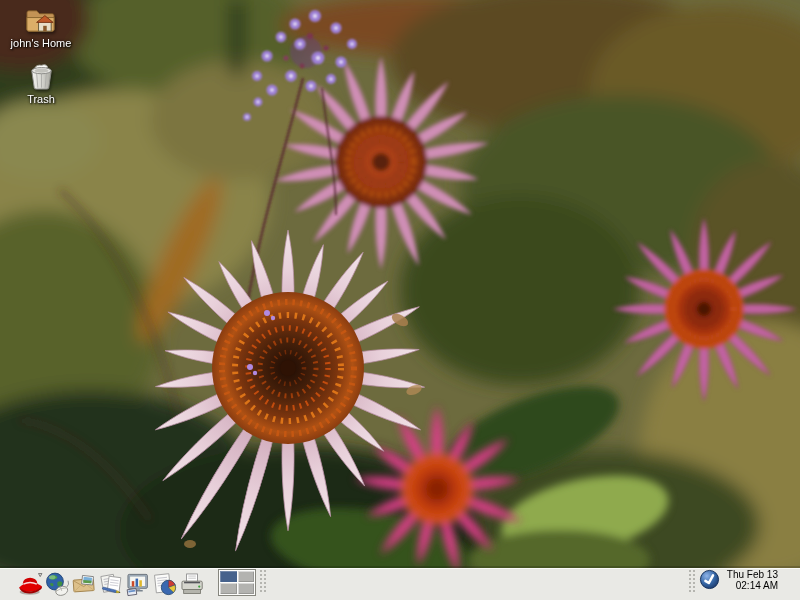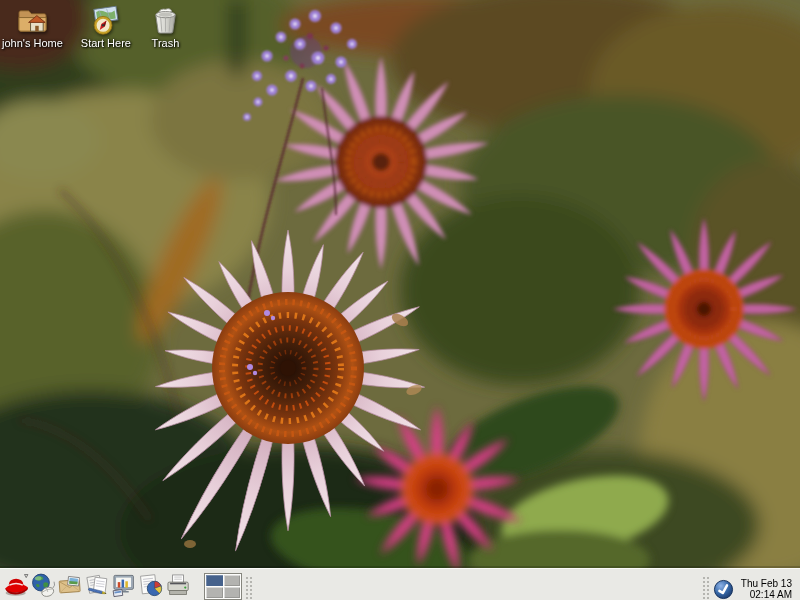--- a/index.html
+++ b/index.html
@@ -1,28 +1,28 @@
 <!DOCTYPE html>
 <html><head>
 <meta charset="utf-8">
 <style>
   html,body{margin:0;padding:0;background:#222;}
   #screen{position:relative;width:800px;height:600px;overflow:hidden;
           font-family:"Liberation Sans",sans-serif;background:#6d6b3e;}
   .desktop{position:absolute;left:0;top:0;width:800px;height:568px;overflow:hidden;}
   .wallpaper{position:absolute;left:0;top:0;width:800px;height:568px;display:block;}
   .desk-icons{position:absolute;top:3px;left:2px;width:78px;display:flex;
-              align-items:center;gap:18px;}
+              flex-direction:column;align-items:center;gap:10px;}
   .desk-icon{display:flex;flex-direction:column;align-items:center;cursor:pointer;}
   .desk-icon svg{width:33px;height:33px;filter:drop-shadow(1px 2px 1.5px rgba(0,0,0,.45));}
   .desk-label{font-size:11px;color:#fff;margin-top:1px;white-space:nowrap;
               text-shadow:1px 1px 2px #000,0 0 3px rgba(0,0,0,.85);}
   .panel{position:absolute;left:0;bottom:0;width:800px;height:32px;background:#e9e9e5;
          border-top:1px solid #fbfbf9;box-shadow:0 -2px 0 rgba(0,0,0,.18);
-         box-sizing:border-box;display:flex;align-items:flex-end;padding:0 3px;}
+         box-sizing:border-box;display:flex;align-items:flex-start;padding:0 17px;}
   .launchers{display:flex;align-items:center;}
   .launcher{width:27px;height:30px;border:none;background:transparent;padding:0;margin:0;
             display:flex;align-items:center;justify-content:center;cursor:pointer;}
   .launcher svg{width:27px;height:27px;}
   .ws{margin-left:12px;width:38px;height:27px;padding:1px;background:#fdfdfb;
       border:1px solid #86867e;box-sizing:border-box;display:grid;cursor:pointer;
       grid-template-columns:1fr 1fr;grid-template-rows:1fr 1fr;gap:1px;}
   .ws .cell{background:#b3b3b0;box-shadow:inset 1px 1px 0 rgba(255,255,255,.5),inset -1px -1px 0 rgba(0,0,0,.15);}
   .ws .cell.active{background:#46628c;box-shadow:inset 1px 1px 0 rgba(255,255,255,.25);}
   .handle{width:8px;height:24px;margin:0 3px;cursor:grab;
@@ -274,37 +274,20 @@
           <g transform="translate(13,12)">
             <rect x="2" y="7" width="13" height="10" fill="#e8dfc8" stroke="#6a5a3a"></rect>
             <path d="M0 8 L8.5 1 L17 8 Z" fill="#c05a28" stroke="#7a3818"></path>
             <rect x="6.8" y="11.5" width="3.6" height="5.5" fill="#8a5a2a"></rect>
           </g>
         </svg>
         <span class="desk-label">john's Home</span>
       </div>
       <div class="desk-icon">
         <svg viewBox="0 0 34 34">
-          <g transform="rotate(-8 17 13)">
-            <rect x="6" y="5" width="23" height="14" fill="#cfe0ee" stroke="#667788"></rect>
-            <path d="M8 8 Q13 6 17 9 Q22 12 27 9 L27 17.5 L8 17.5 Z" fill="#7db06a"></path>
-            <path d="M11 6 L13.5 18 M19 6 L21.5 18" stroke="#99aabb" opacity=".7" fill="none"></path>
-          </g>
-          <circle cx="14.5" cy="23" r="8" fill="#f2e9c8" stroke="#c8a22a" stroke-width="2.6"></circle>
-          <circle cx="14.5" cy="23" r="9.2" fill="none" stroke="#8a6a10" stroke-width=".8"></circle>
-          <g transform="rotate(35 14.5 23)">
-            <path d="M14.5 17 L16.8 23 L14.5 29 L12.2 23 Z" fill="#cc2222"></path>
-            <path d="M14.5 17 L16.8 23 L14.5 23 Z" fill="#701010"></path>
-          </g>
-          <circle cx="14.5" cy="23" r="1.3" fill="#333"></circle>
-        </svg>
-        <span class="desk-label">Start Here</span>
-      </div>
-      <div class="desk-icon">
-        <svg viewBox="0 0 34 34">
           <defs>
               <linearGradient id="gTrash" x1="0" y1="0" x2="1" y2="0">
             <stop offset="0%" stop-color="#f2f2ee"></stop>
                 <stop offset="55%" stop-color="#d2d2cc"></stop>
                 <stop offset="100%" stop-color="#a8a8a0"></stop>
           </linearGradient>
             </defs>
           <path d="M10 9.5 Q12 5.5 17 6.5 Q22 4.5 23.5 8.5 Q21 11 17 10 Q13 11.5 10 9.5 Z" fill="#fafaf6" stroke="#999990"></path>
           <path d="M7 12.5 L9.5 29.5 Q9.7 31 11.5 31 L22.5 31 Q24.3 31 24.5 29.5 L27 12.5 Z" fill="url(#gTrash)" stroke="#8a8a86"></path>
           <g stroke="#aeaeaa">

